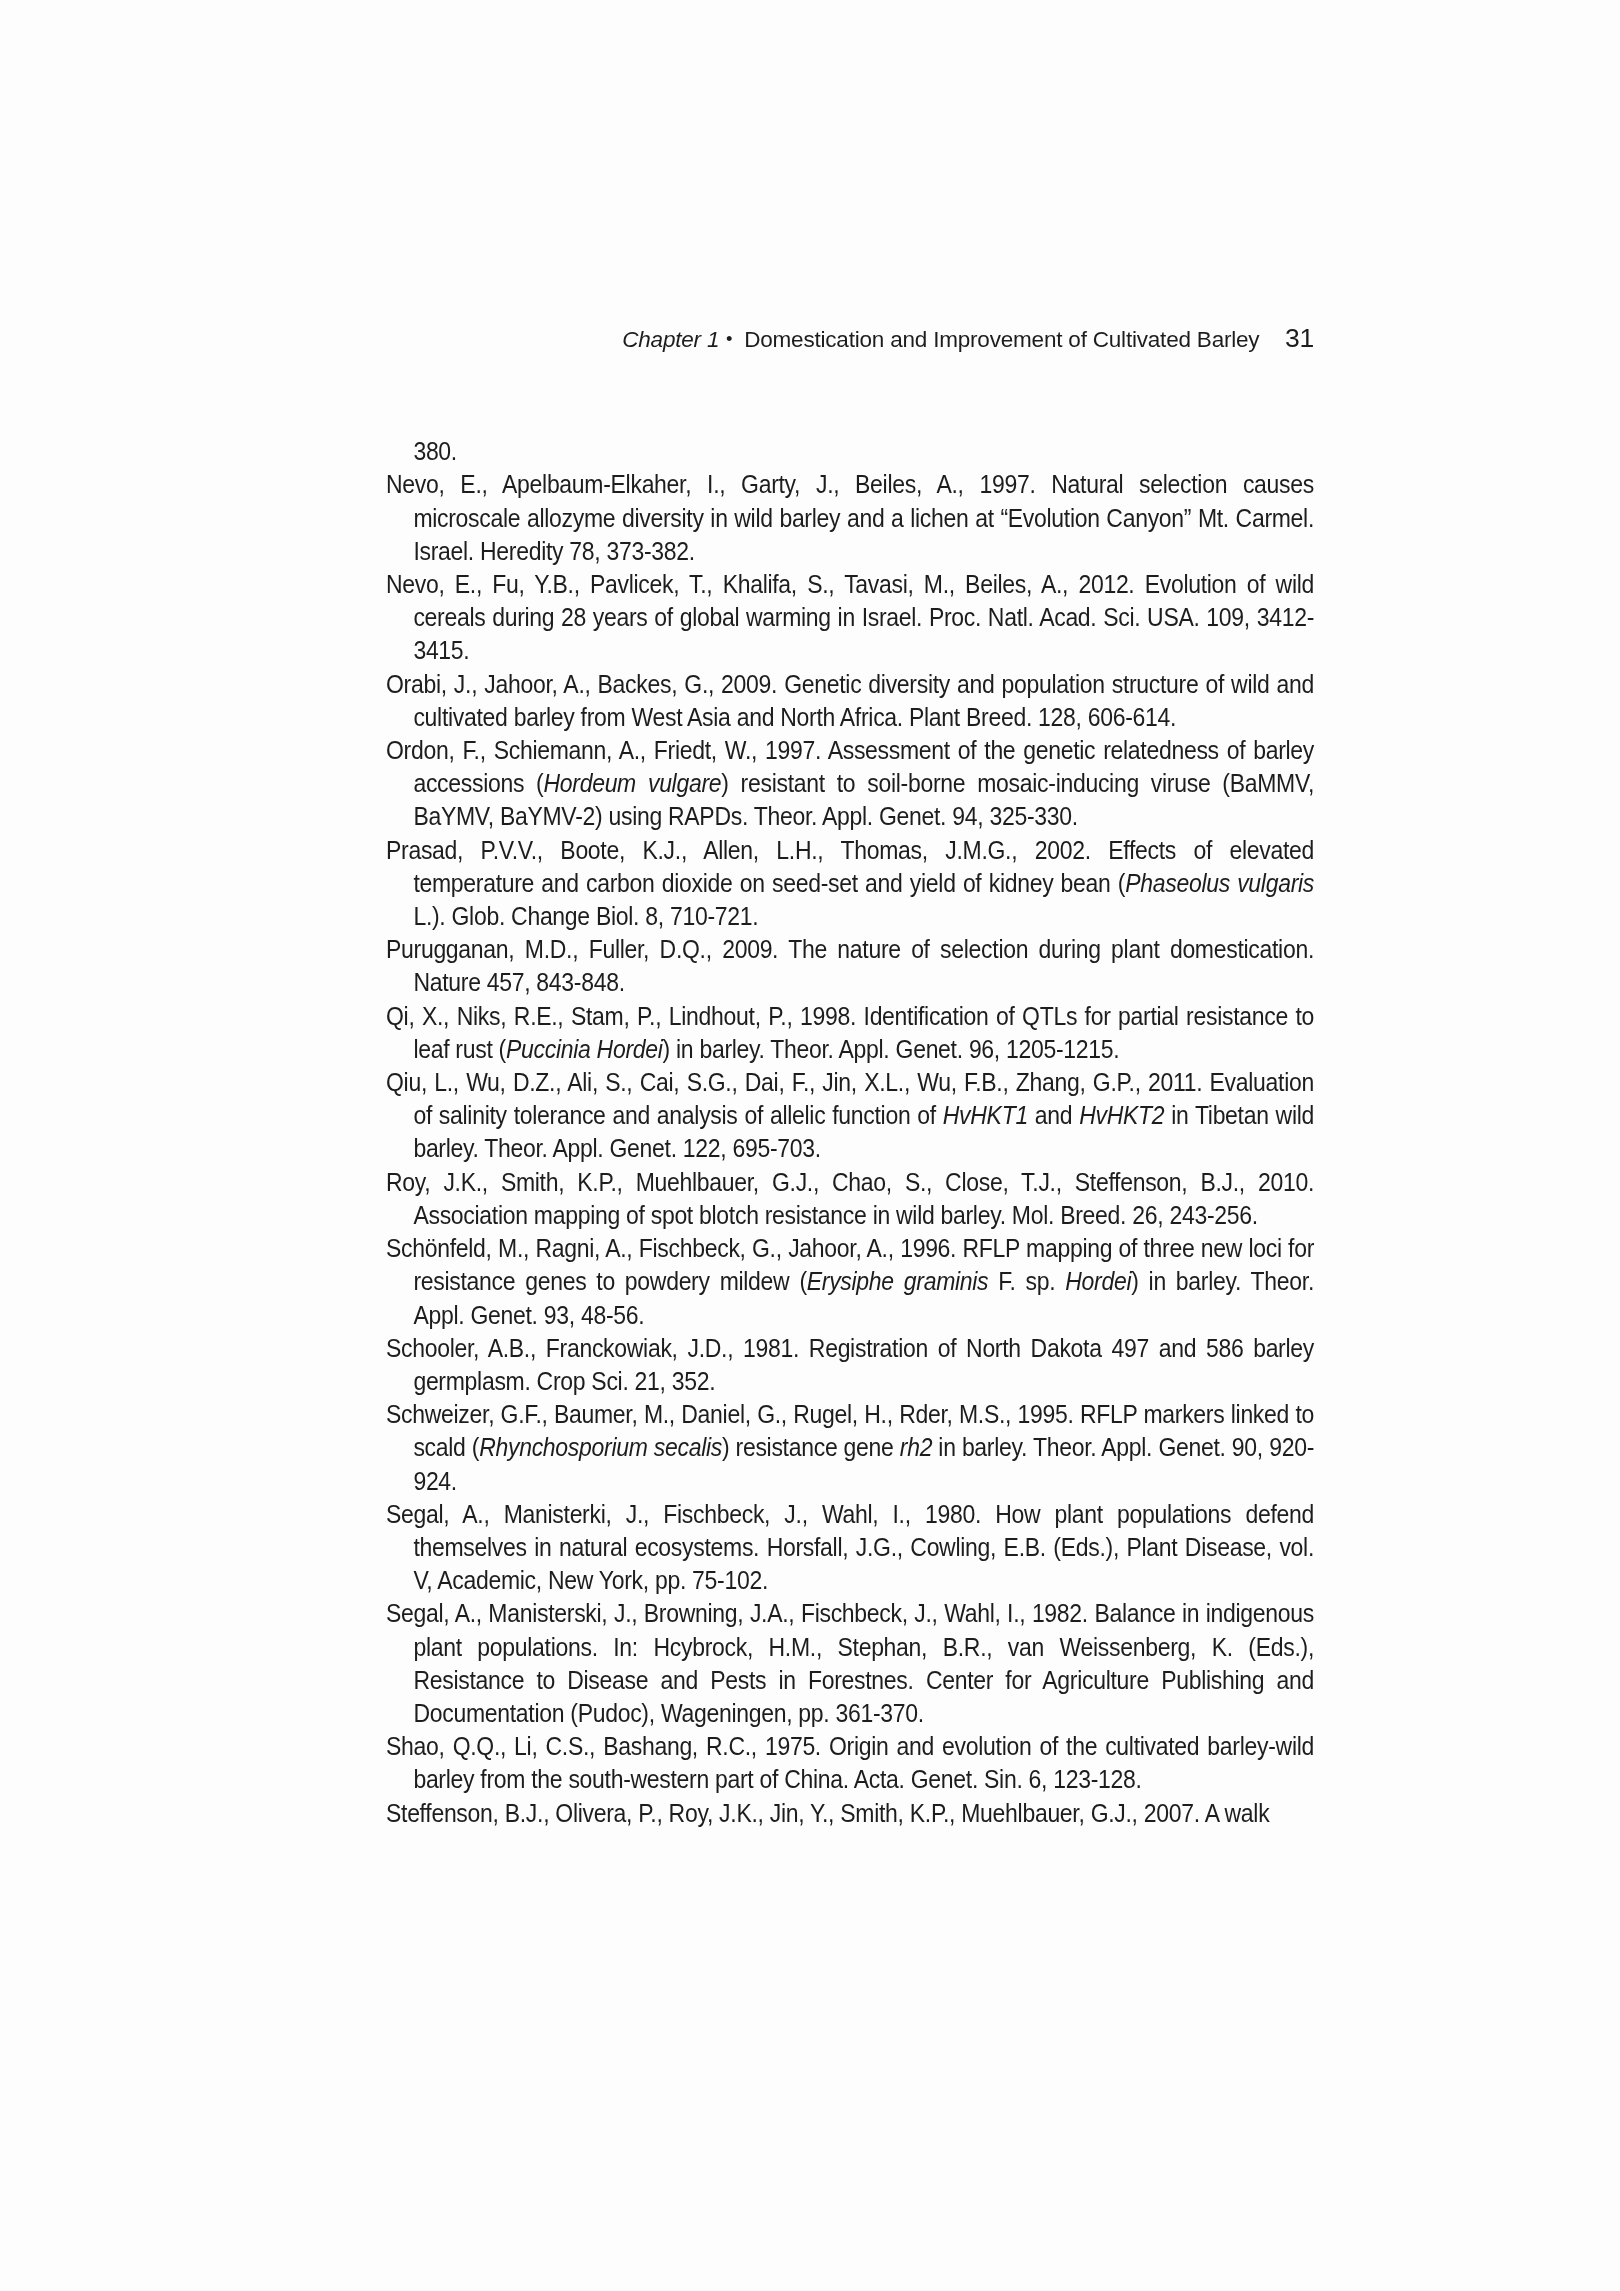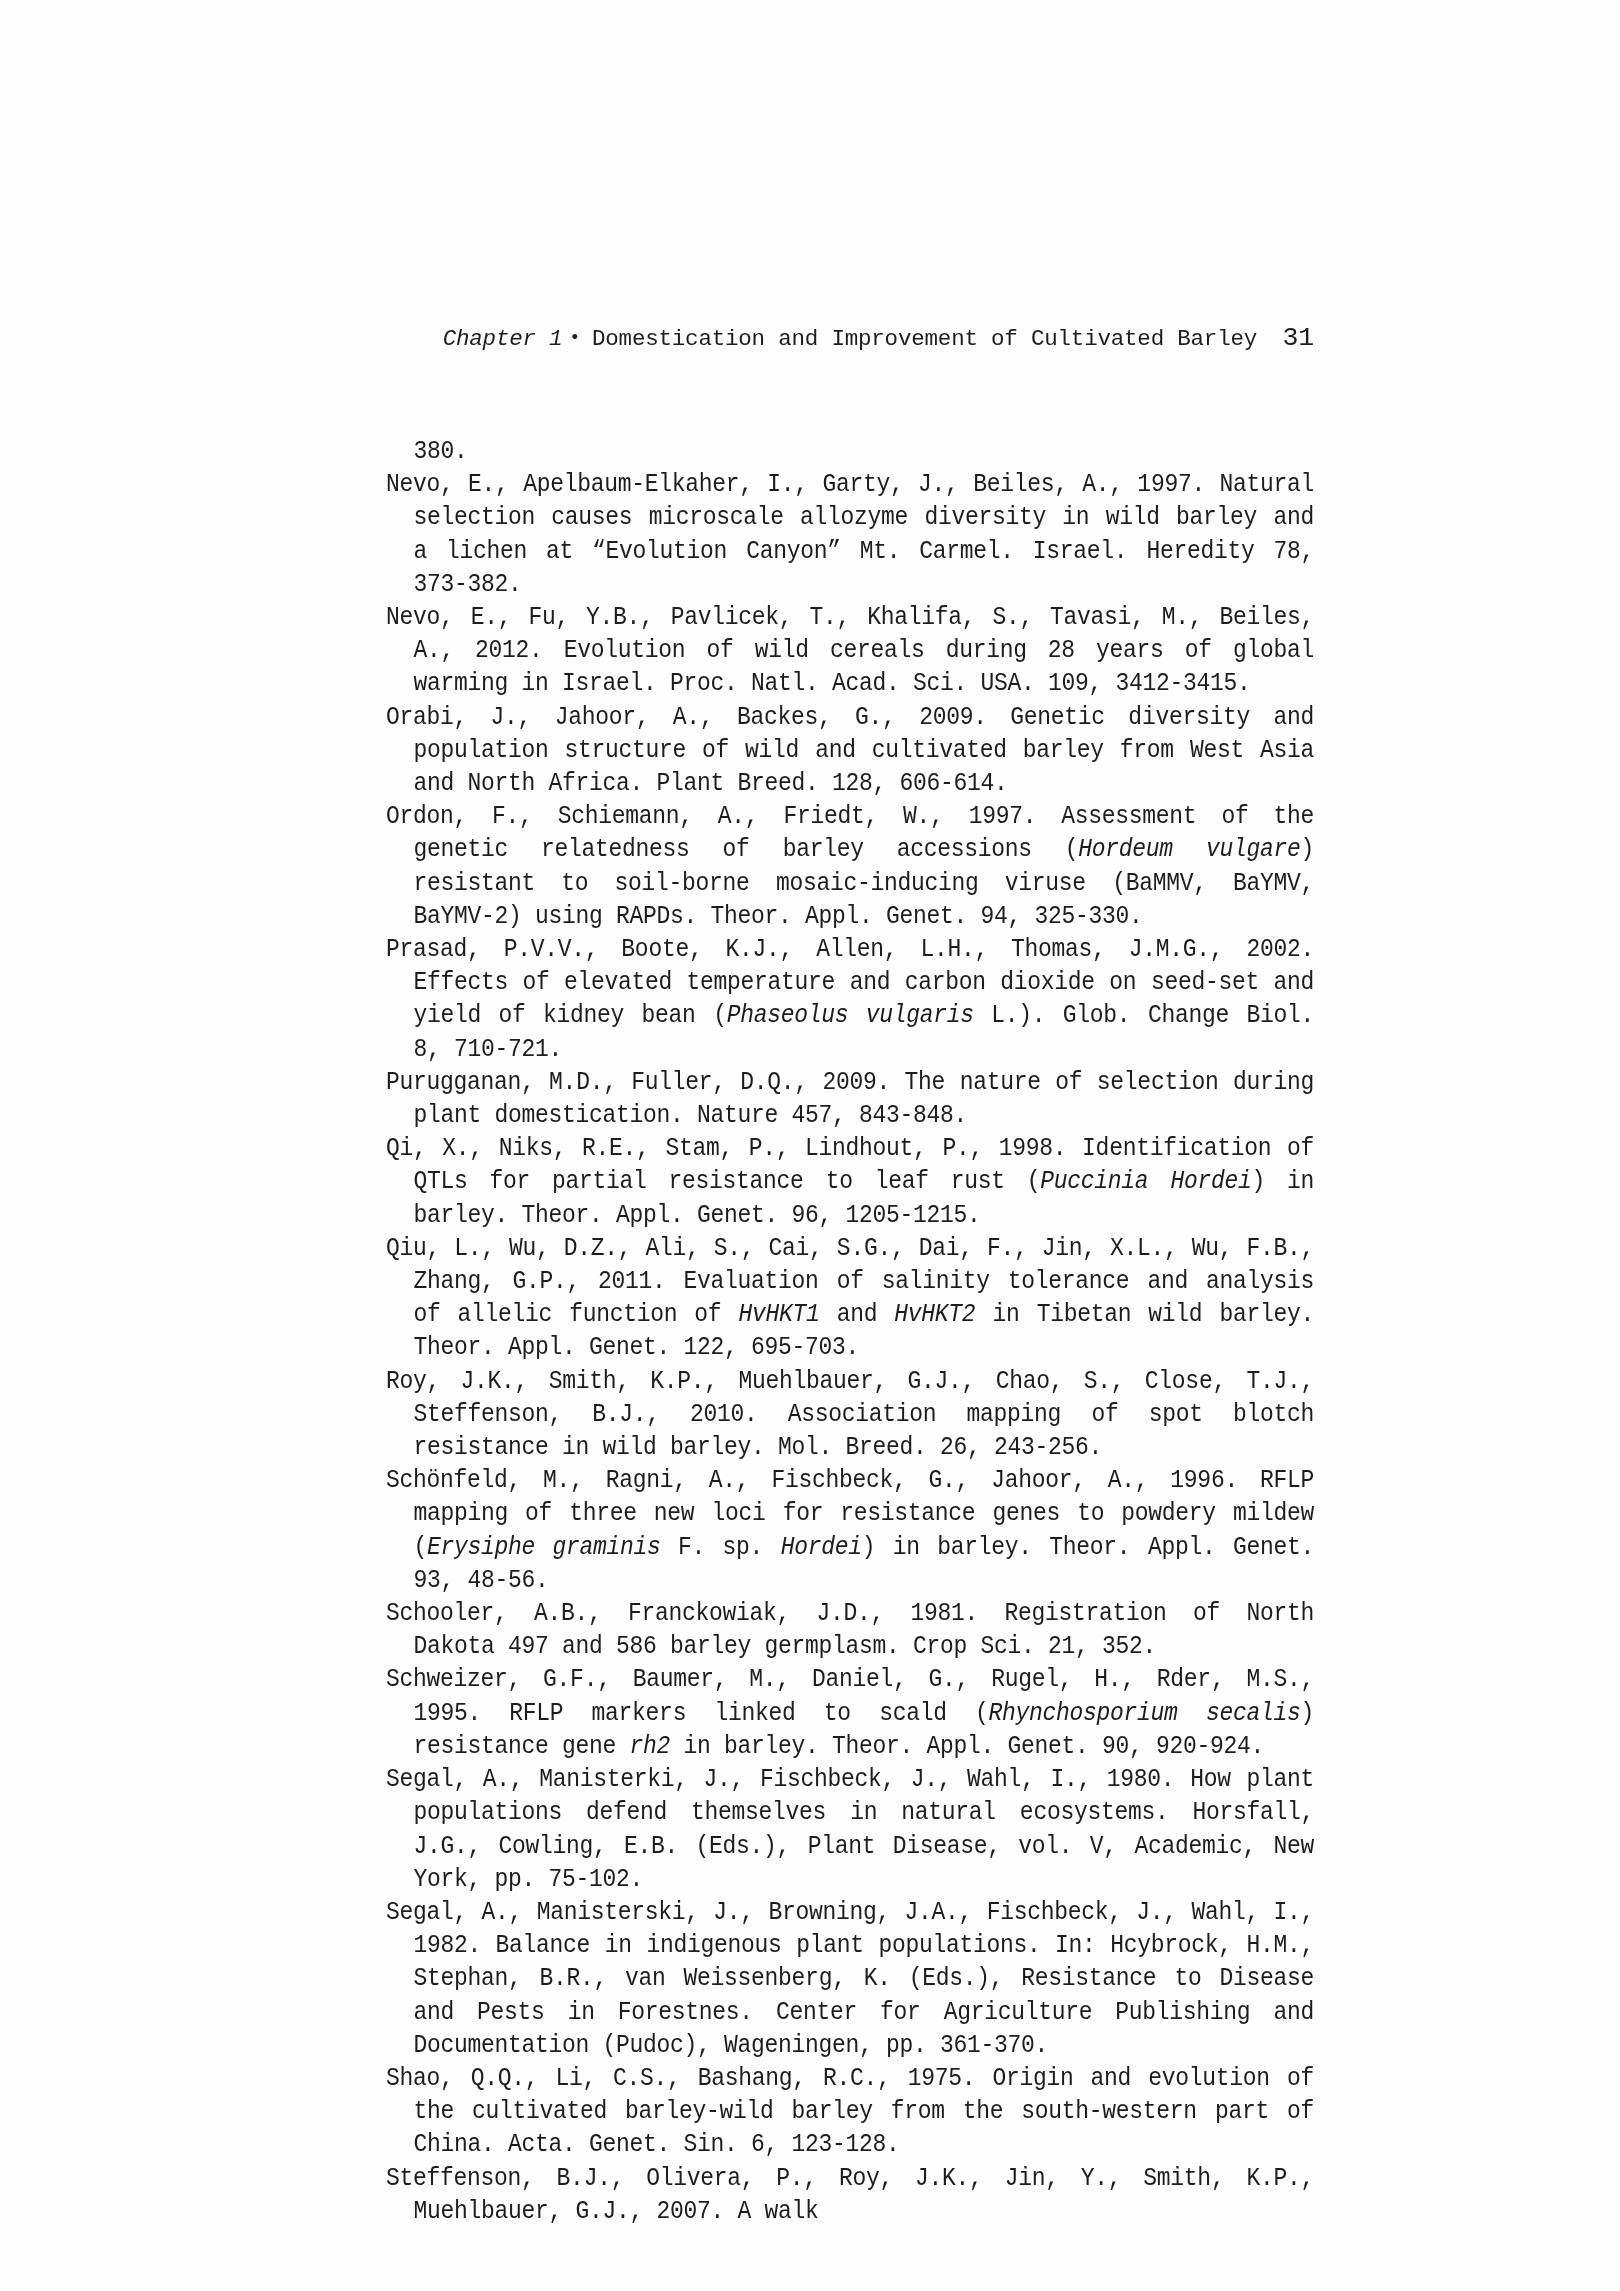--- a/index.html
+++ b/index.html
@@ -1,20 +1,20 @@
 <!DOCTYPE html>
 <html lang="en"><head>
 <meta charset="utf-8">
 <style>
   html,body{margin:0;padding:0;background:#e9e9e9;}
   .page{
     position:relative;
     width:1620px;height:2292px;
     background:#fdfdfd;
-    font-family:Liberation Mono, monospace;
+    font-family:Liberation Sans, sans-serif;
     color:#1d1d1d;
     overflow:hidden;
     margin:0 auto;
   }
   .running-header{
     position:absolute;
     left:386px;top:323px;width:928px;
     text-align:right;
     font-size:22.5px;
     letter-spacing:-0.2px;

